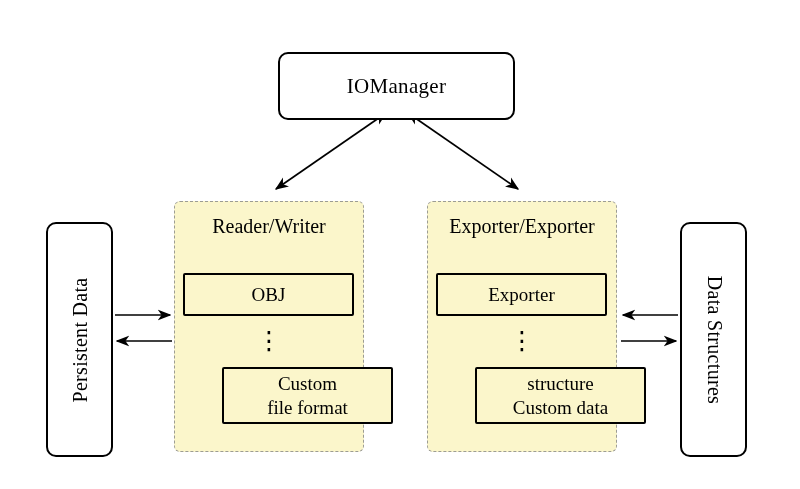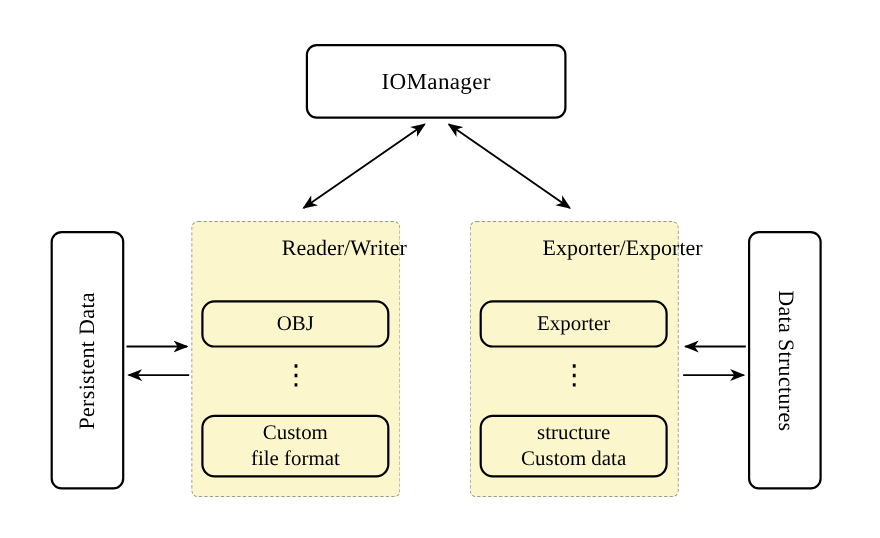--- a/index.html
+++ b/index.html
@@ -18,20 +18,21 @@
     width: 800px; height: 489px;
   }
   .node {
     position: absolute;
     background: #ffffff;
     border: 2.5px solid #000000;
     border-radius: 10px;
     display: flex;
     align-items: center;
     justify-content: center;
+    margin-top: 12px;
   }
   .node-iomanager {
     left: 278px; top: 40px;
     width: 233px; height: 64px;
     font-size: 21px;
     letter-spacing: 0.3px;
   }
   .node-side { width: 63px; }
   .node-persistent { left: 46px; top: 210px; height: 231px; }
   .node-datastruct { left: 680px; top: 210px; height: 231px; }
@@ -52,39 +53,38 @@
     border: 1.5px dashed #9c9c94;
     border-radius: 6px;
   }
   .group-left  { left: 174px; }
   .group-right { left: 427px; }
   .group-title {
     position: absolute;
     left: 0; top: 13px; width: 100%;
     text-align: center;
     font-size: 20px;
-    padding-left: 44px;
   }
   .subnode {
     position: absolute;
     left: 8px;
     width: 167px;
     background: #FBF6CB;
     border: 2.5px solid #000000;
-    border-radius: 12px;
+    border-radius: 2px;
     display: flex;
     flex-direction: column;
     align-items: center;
     justify-content: center;
     text-align: center;
     font-size: 19px;
     line-height: 1.25;
   }
   .subnode-top    { top: 71px; height: 39px; }
-  .subnode-bottom { top: 175px; height: 53px; }
+  .subnode-bottom { top: 165px; height: 53px; margin-left: 39px; }
   .dots {
     position: absolute;
     left: 0; top: 126px; width: 100%;
     text-align: center;
     font-size: 25px;
     line-height: 1;
     font-family: "DejaVu Serif", "DejaVu Sans", serif;
   }
 </style>
 </head>

